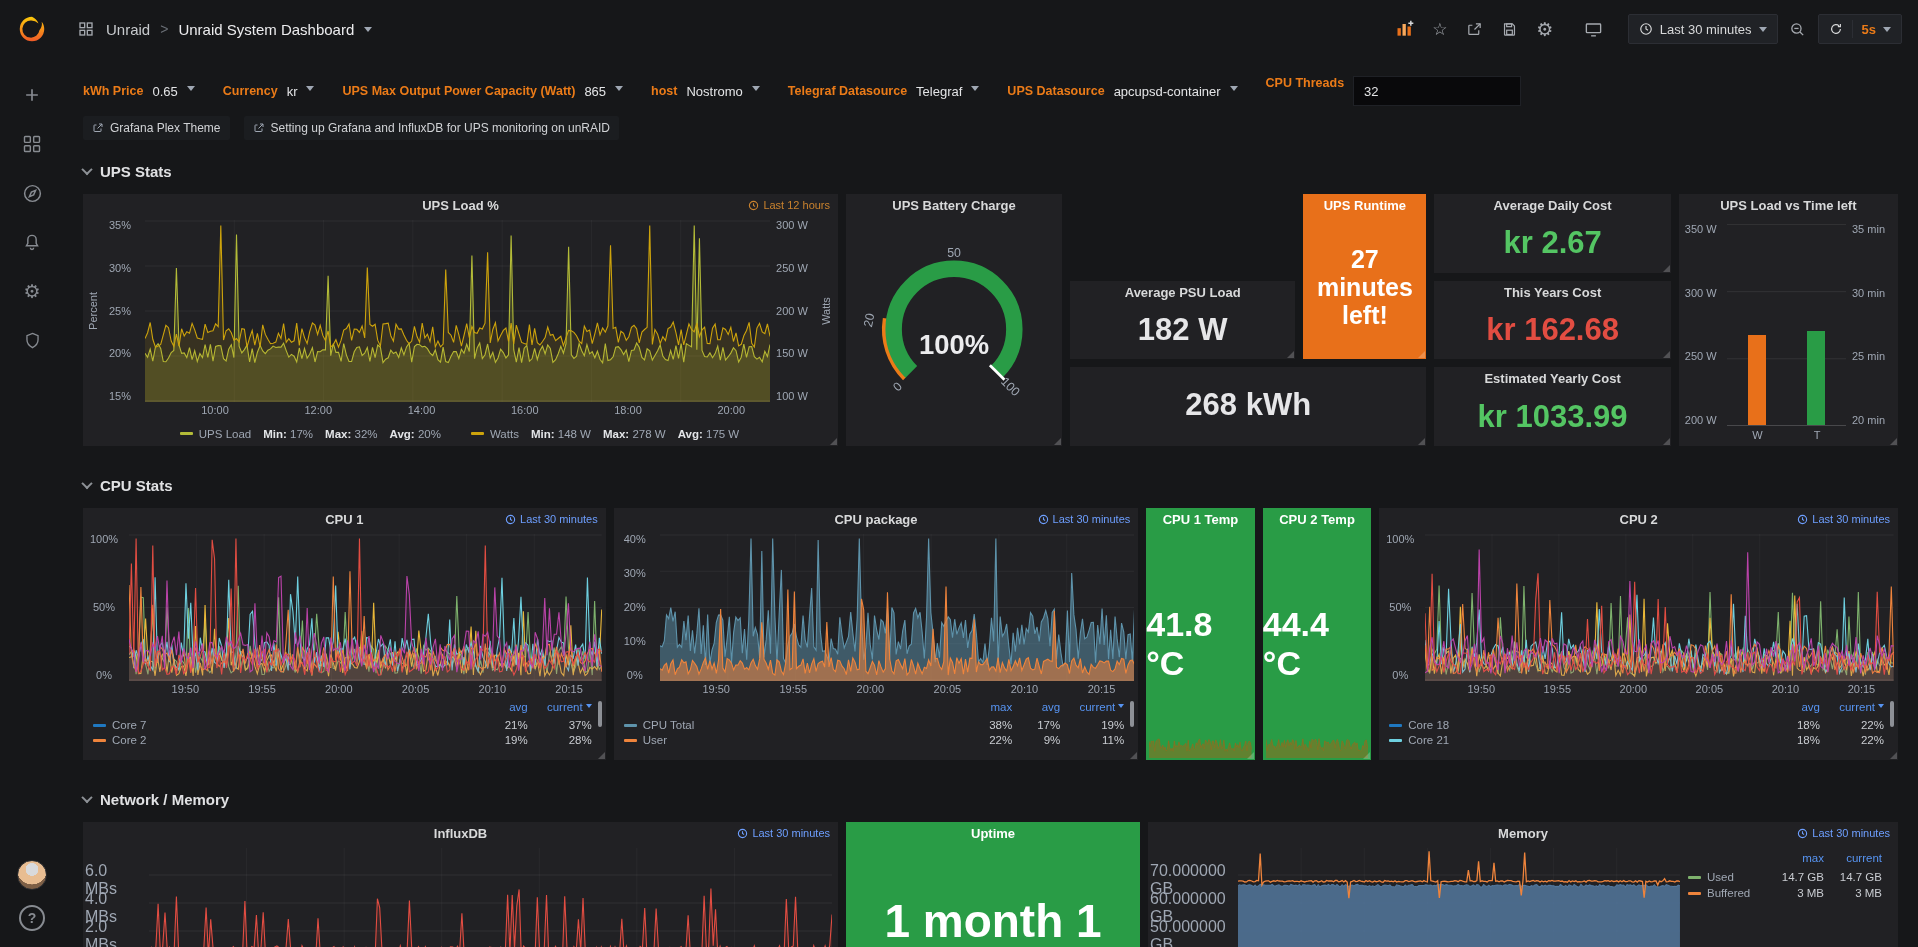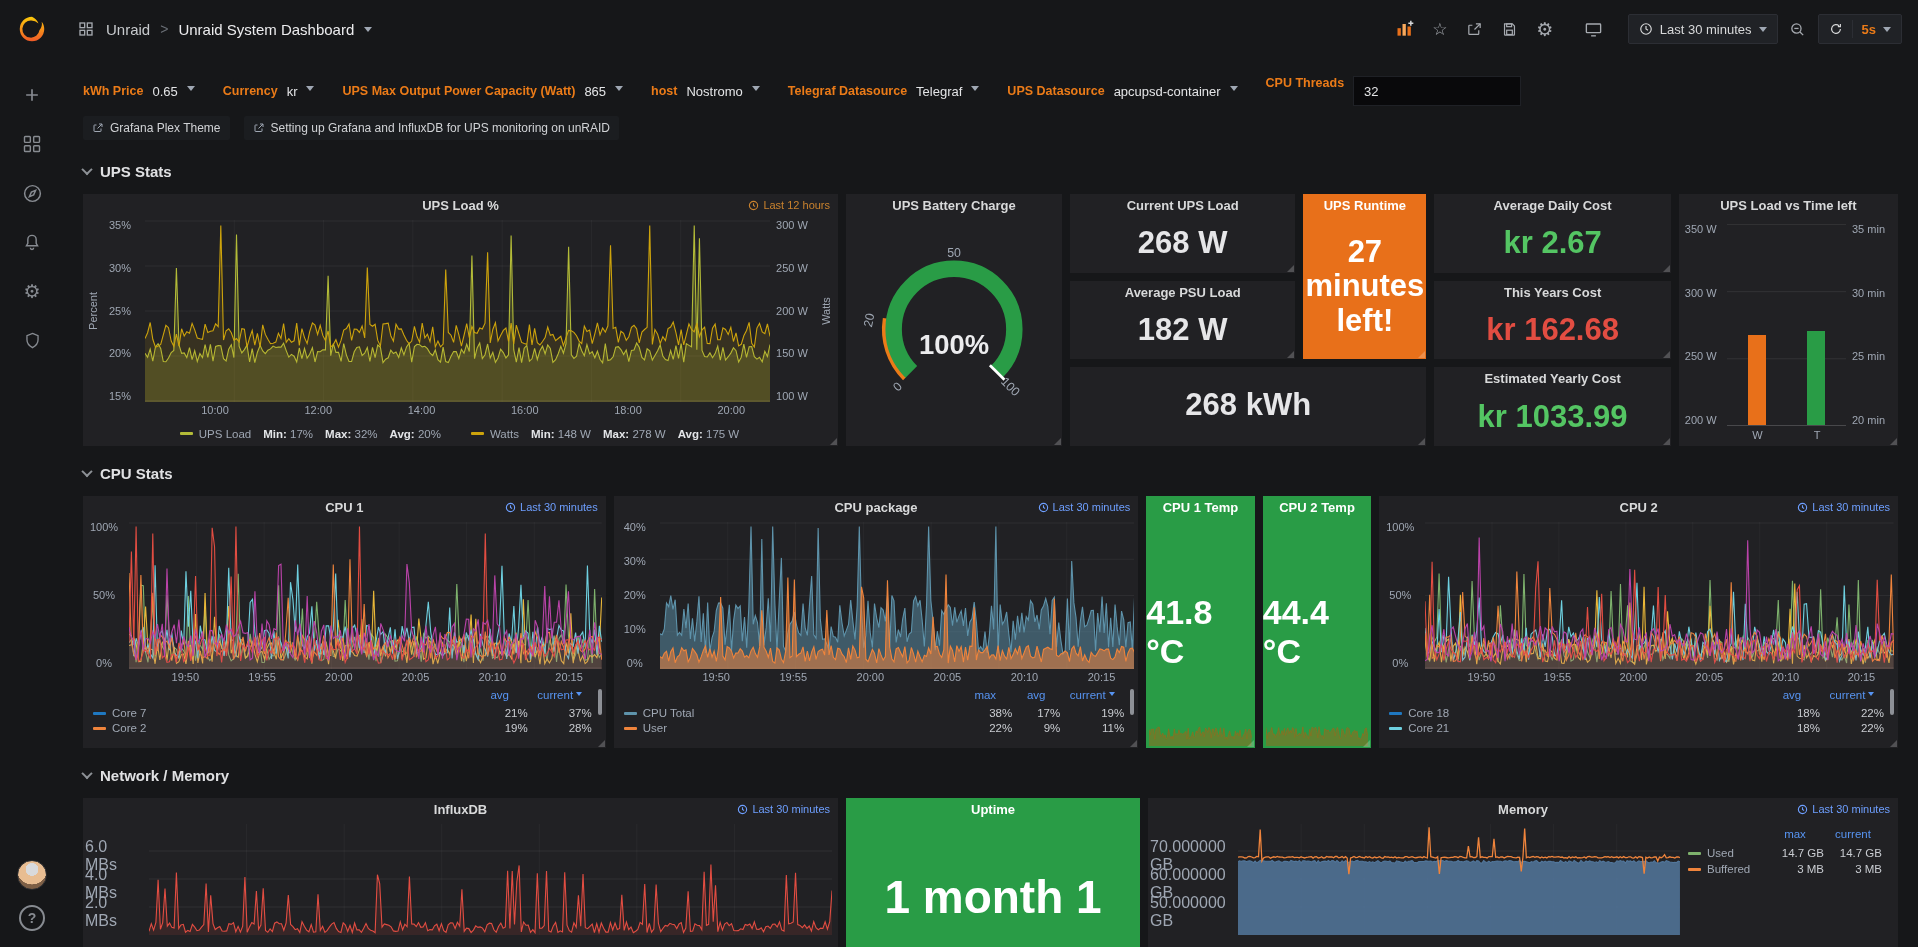--- a/index.html
+++ b/index.html
@@ -34,21 +34,21 @@
   .dash{flex:1;padding:16px 20px 0 19px;min-height:0;overflow:hidden}
   .subnav{display:flex;align-items:center;gap:28px;flex-wrap:wrap;margin:2px 0 10px}
   .tvar{display:flex;align-items:flex-start;gap:9px;cursor:pointer}
   .tvar-label{color:#eb7b18;font-weight:600;font-size:12.5px}
   .tvar-value{color:#e3e4e6;font-size:13px}
   .tvar-input{width:168px;height:30px;background:#09090b;border:1px solid #1f2126;color:#e3e4e6;font-size:13px;padding:0 10px;font-family:inherit}
   .linkrow{display:flex;align-items:center;gap:14px;margin:0 0 20px}
   .dash-link{display:flex;align-items:center;gap:6px;padding:5px 9px;background:#1b1d20;border-radius:2px;color:#d0d2d5;font-size:12px;cursor:pointer}
   .dash-link svg{color:#9fa7b3}
   .rowhead{display:flex;align-items:center;gap:9px;height:22px;margin:0 0 12px;cursor:pointer}
-  .rowhead.later{margin-top:16px}
+  .rowhead.later{margin-top:28px}
   .chev{width:8px;height:8px;border-right:2px solid #8d9196;border-bottom:2px solid #8d9196;transform:rotate(45deg) translate(-1px,-1px)}
   .rowhead-title{font-size:15px;font-weight:700;color:#e0e1e3}
   .prow{display:flex;gap:8px}
   .row-ups,.row-cpu{height:252px}
   .row-net{height:252px}
   
   .panel{position:relative;background:#212124;display:flex;flex-direction:column;min-width:0;overflow:hidden}
   .panel::after{content:'';position:absolute;right:1px;bottom:1px;border-left:7px solid transparent;border-bottom:7px solid rgba(255,255,255,.22)}
   .ptitle{height:24px;line-height:24px;flex-shrink:0;text-align:center;font-size:13px;font-weight:600;color:#d8d9da;cursor:pointer;white-space:nowrap;overflow:hidden}
   .time-ov{position:absolute;top:5px;right:8px;display:flex;align-items:center;gap:4px;font-size:11px;cursor:pointer;z-index:3}
@@ -67,32 +67,32 @@
   .xticks{display:flex;justify-content:space-between;font-size:11px;color:#9fa7b3;padding:2px 4% 0 9%}
   .leg-center{grid-column:1/-1;display:flex;justify-content:center;align-items:center;gap:30px;font-size:11.5px;padding:4px 0 2px}
   .leg-entry{display:flex;align-items:center;gap:6px;cursor:pointer}
   .swatch{width:13px;height:3px;border-radius:1px;flex-shrink:0}
   .leg-name{color:#9fa7b3}
   .leg-stat{color:#9fa7b3}
   .leg-stat b{color:#e3e5e8;font-weight:700;margin-left:6px}
   .leg-table{grid-column:1/-1;display:grid;align-content:start;row-gap:3px;font-size:11.5px;padding:3px 10px 0 8px;position:relative}
   .leg-table.cols2{grid-template-columns:1fr 56px 64px}
   .leg-table.cols3{grid-template-columns:1fr 54px 48px 64px}
-  .lh{color:#5794f2;text-align:center;height:15px}
+  .lh{color:#5794f2;text-align:right;height:15px}
   .lh.sorted::after{content:'';display:inline-block;border:3px solid transparent;border-top:4px solid #5794f2;margin-left:3px}
   .ln{display:flex;align-items:center;gap:6px;color:#9fa7b3;cursor:pointer}
   .lv{text-align:right;color:#c9ccd1}
   .leg-scroll{position:absolute;right:0;top:3px;width:4px;height:26px;background:#a9adb3;border-radius:2px;opacity:.8}
   
   .stat-body{flex:1;display:flex;align-items:center;justify-content:center;padding-bottom:4px}
   .stat-value{font-size:31px;font-weight:700;color:#e6e6e8;white-space:nowrap}
   .statgrid{display:grid;grid-template-columns:37.5% 20.5% 1fr;grid-template-rows:1fr 1fr 1fr;gap:8px;min-width:0;
     grid-template-areas:"a b c" "d b e" "f f g"}
   .on-color .ptitle{color:#fff}
-  .runtime-value{font-size:31px;line-height:1.12;font-weight:700;color:#fff;text-align:center;padding:0 12px}
+  .runtime-value{font-size:25px;line-height:1.12;font-weight:700;color:#fff;text-align:center;padding:0 12px}
   .temp-value{font-size:34px;font-weight:700;color:#fff}
   .spark{position:absolute;left:3px;right:3px;bottom:2px;height:26px}
   .uptime-value{font-size:46px;font-weight:700;color:#fff;text-align:center;margin-top:48px;white-space:nowrap}
   
   .gauge-wrap{flex:1;display:flex;align-items:flex-start;justify-content:center;padding-top:26px}
   .gauge-svg{width:192px;height:154px}
   .gtick{font-size:9px;fill:#9fa7b3}
   .gvalue{font-size:20px;font-weight:700;fill:#ececee}
   
   .bar-grid{flex:1;display:grid;grid-template-columns:46px 1fr 48px;grid-template-rows:1fr 18px;padding:6px 4px 2px 2px}
@@ -400,26 +400,20 @@
               <text class="gtick" x="31" y="106" text-anchor="middle" transform="rotate(-45 31 106)">0</text>
               <text class="gtick" x="11" y="56" text-anchor="middle" transform="rotate(-78 11 56)">20</text>
               <text class="gtick" x="70" y="9" text-anchor="middle">50</text>
               <text class="gtick" x="109" y="106" text-anchor="middle" transform="rotate(45 109 106)">100</text>
               <text class="gvalue" x="70" y="80" text-anchor="middle">100%</text>
             </svg>
           </div>
         </div>
 
         <div class="statgrid" style="flex:0 0 33.1%">
-          <div class="panel" style="grid-area:a">
-            <div class="ptitle">Current UPS Load</div>
-            <div class="stat-body">
-                <span class="stat-value">268 W</span>
-              </div>
-          </div>
           <div class="panel on-color" style="grid-area: b; background-color: rgb(232, 112, 26);">
             <div class="ptitle">UPS Runtime</div>
             <div class="stat-body">
                 <span class="runtime-value">27 minutes left!</span>
               </div>
           </div>
           <div class="panel" style="grid-area:c">
             <div class="ptitle">Average Daily Cost</div>
             <div class="stat-body">
                 <span class="stat-value" style="color: rgb(84, 197, 99);">kr 2.67</span>

